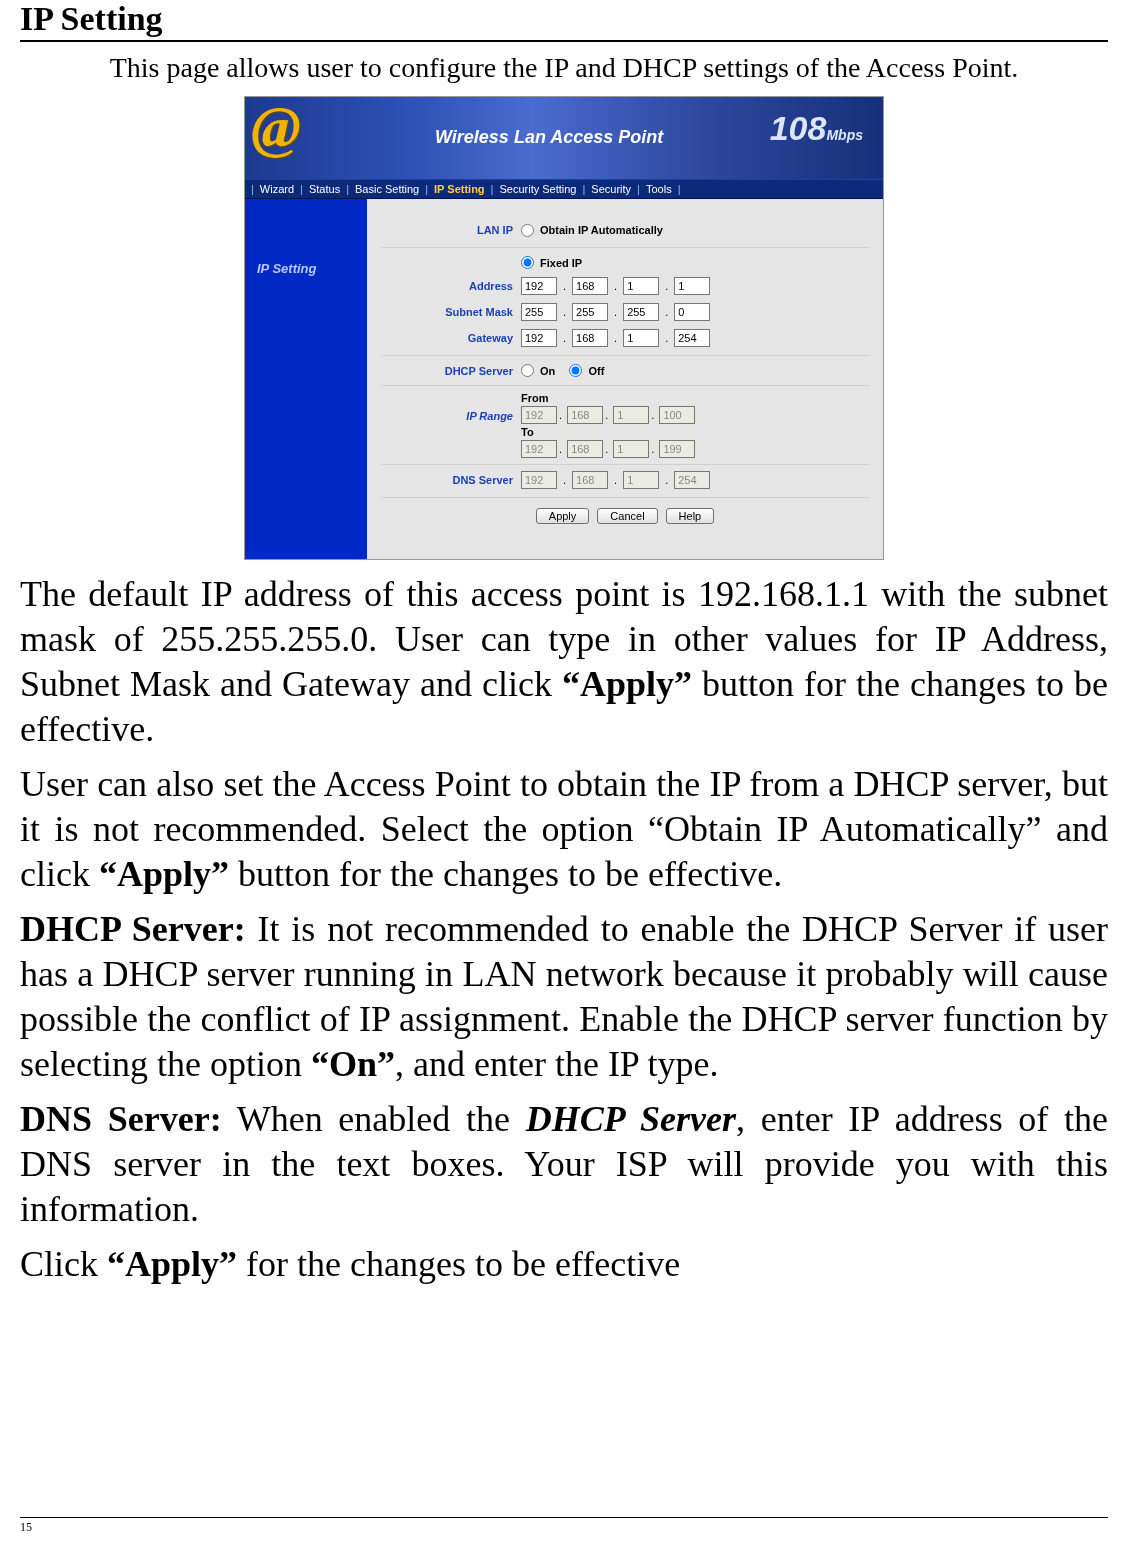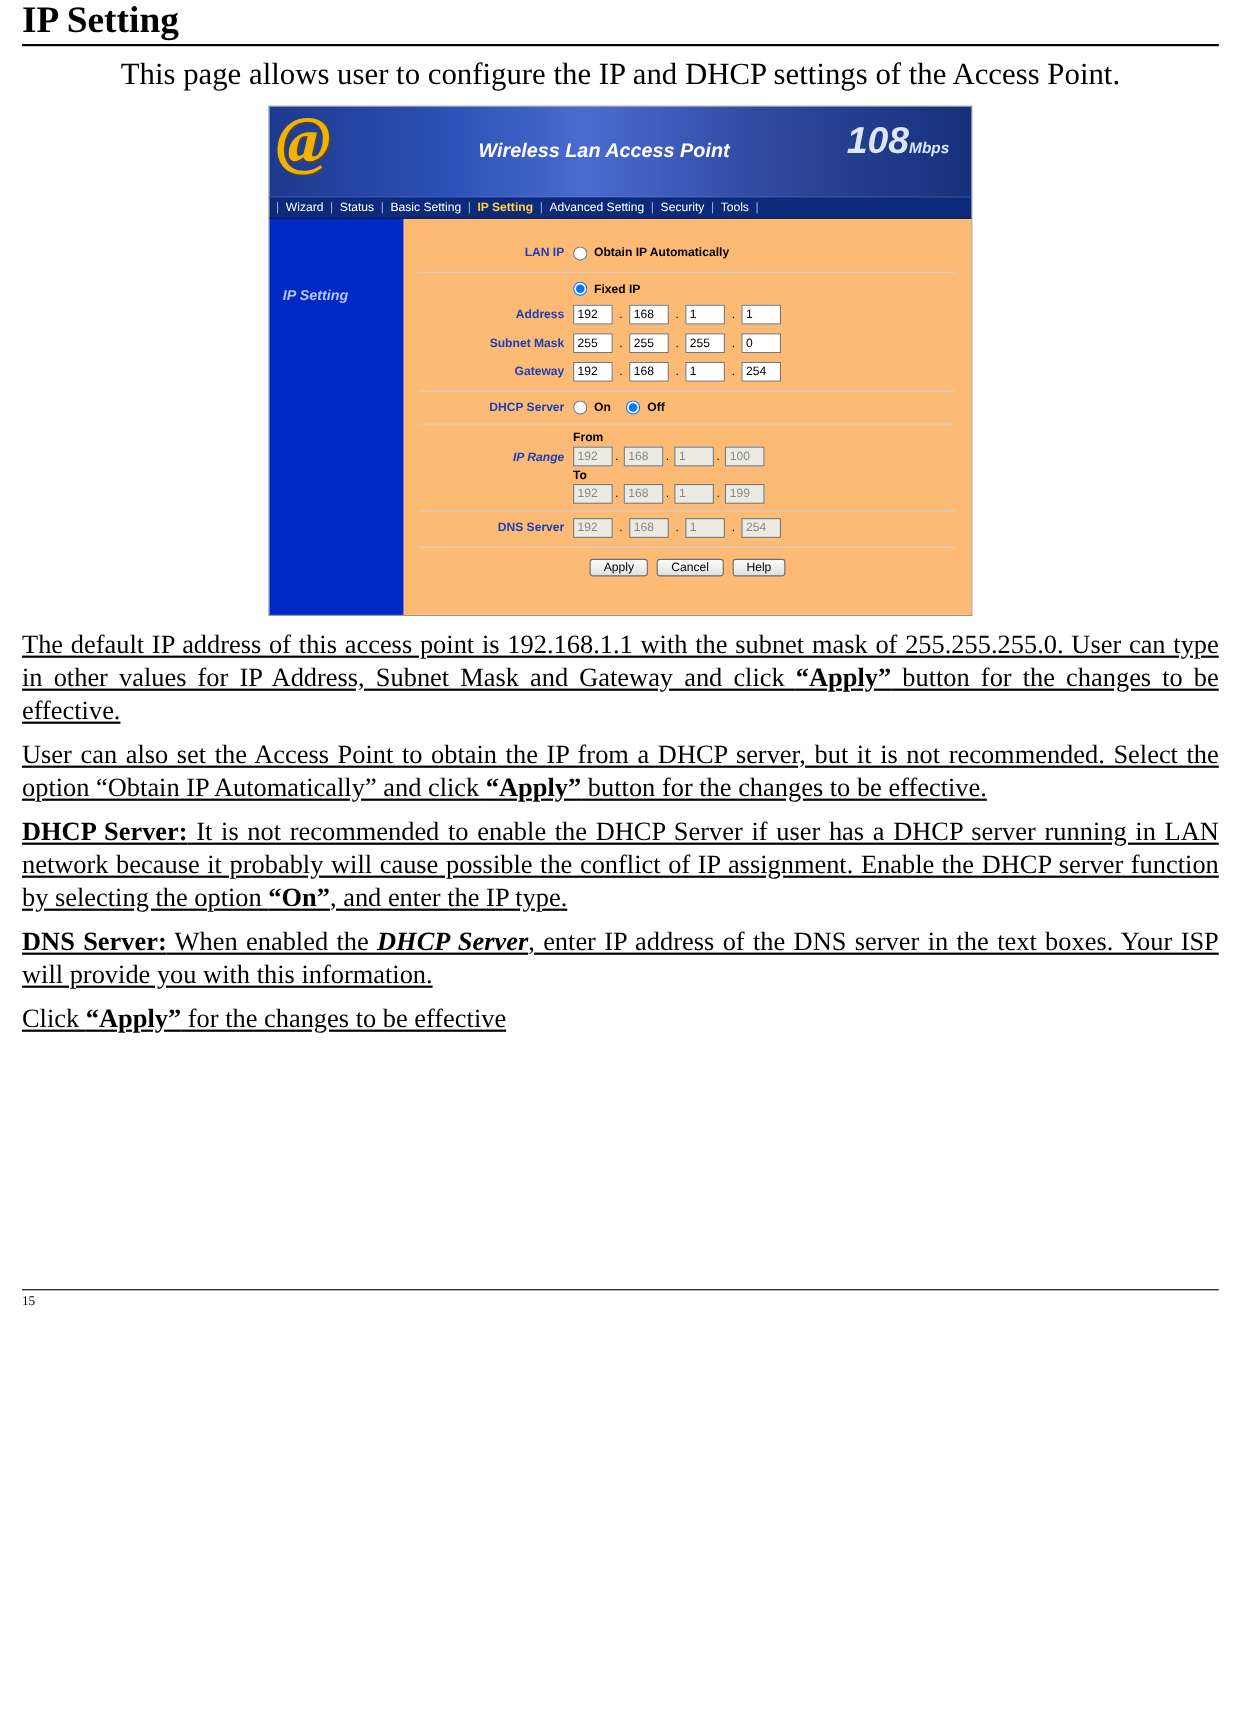--- a/index.html
+++ b/index.html
@@ -81,21 +81,21 @@
     }
     .sidebar-title {
       font-weight: bold;
       font-size: 13px;
       color: #b8c8ff;
       font-style: italic;
       padding-left: 12px;
     }
     .form-panel {
       flex: 1;
-      background: #fdba74;
+      background: #e5e5e5;
       padding: 18px 14px 10px 14px;
     }
     .form-row {
       display: flex;
       align-items: center;
       min-height: 26px;
       padding: 2px 0;
     }
     .form-row.topline { border-top: 1px solid #d0d0d0; padding-top: 6px; margin-top: 4px; }
     .form-label {
@@ -134,25 +134,24 @@
       font-size: 11px;
       padding: 1px 12px;
       border: 1px solid #707070;
       background: linear-gradient(#fdfdfd, #e0e0e0);
       border-radius: 3px;
       cursor: pointer;
       margin: 0 2px;
       font-family: Tahoma, Arial, sans-serif;
     }
     .doc-para {
-      font-size: 24px;
+      font-size: 36px;
       line-height: 1.25;
       margin: 10px 0;
       text-align: justify;
-      text-decoration: underline;
     }
     .bold { font-weight: bold; }
     .ibold { font-weight: bold; font-style: italic; }
     .footer-line {
       border-top: 1.5px solid #000;
       margin-top: 230px;
     }
     .page-num {
       text-align: left;
       font-size: 12px;
@@ -177,21 +176,21 @@
   <div class="navbar">
     <span class="sep">|</span>
     <span class="nav-item">Wizard</span>
     <span class="sep">|</span>
     <span class="nav-item">Status</span>
     <span class="sep">|</span>
     <span class="nav-item">Basic Setting</span>
     <span class="sep">|</span>
     <span class="nav-item active">IP Setting</span>
     <span class="sep">|</span>
-    <span class="nav-item">Advanced Setting</span>
+    <span class="nav-item">Security Setting</span>
     <span class="sep">|</span>
     <span class="nav-item">Security</span>
     <span class="sep">|</span>
     <span class="nav-item">Tools</span>
     <span class="sep">|</span>
   </div>
   <div class="content-area">
     <div class="sidebar">
       <div class="sidebar-title">IP Setting</div>
     </div>

